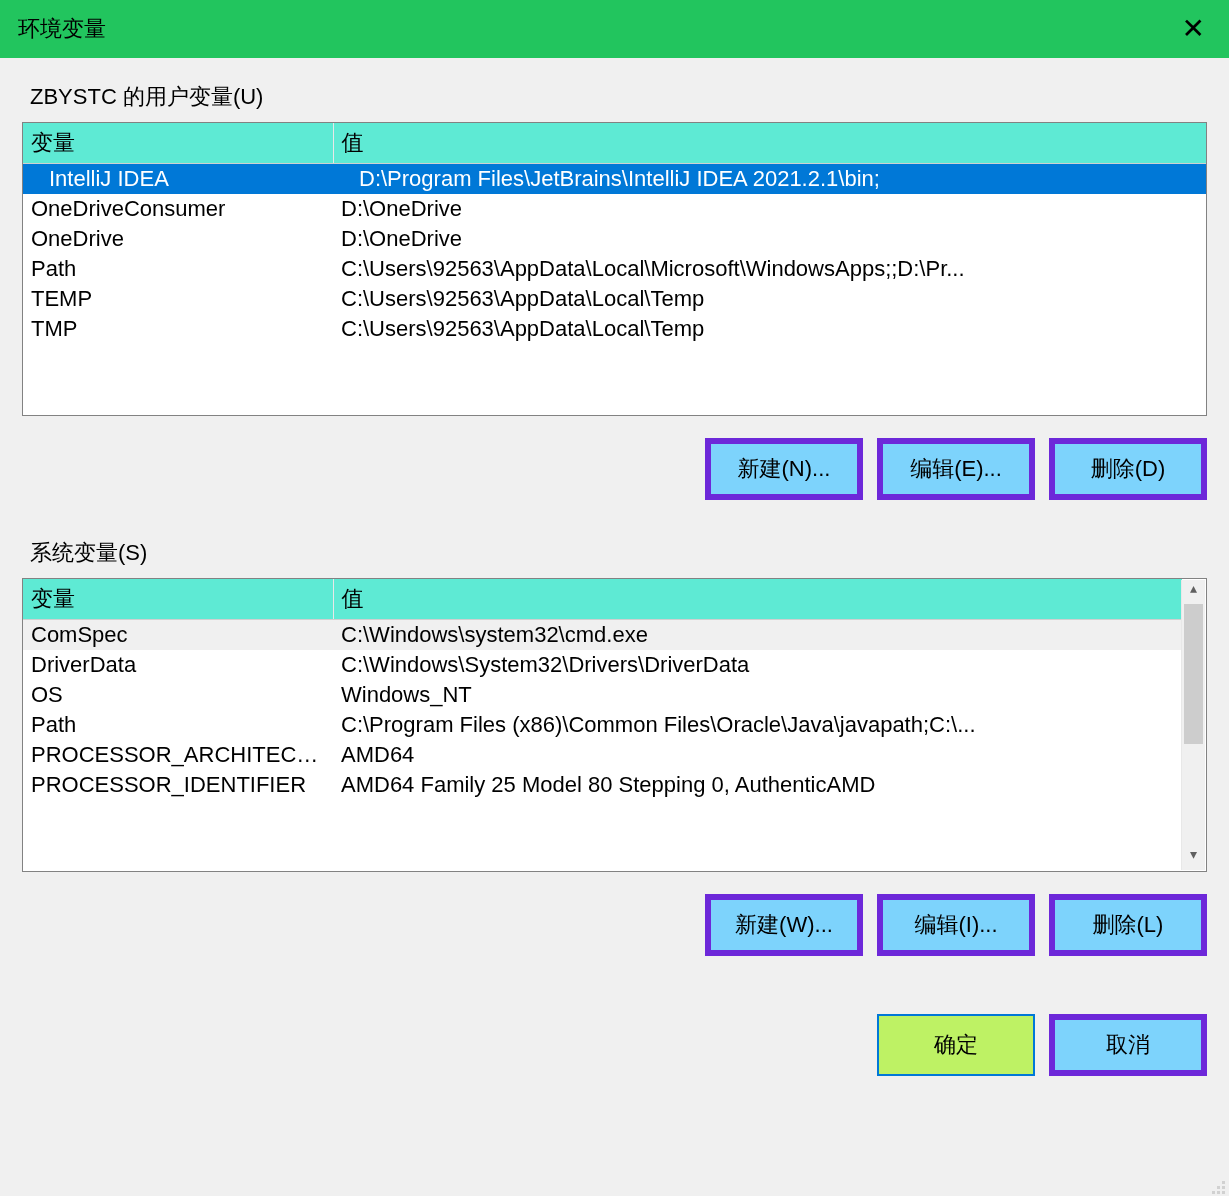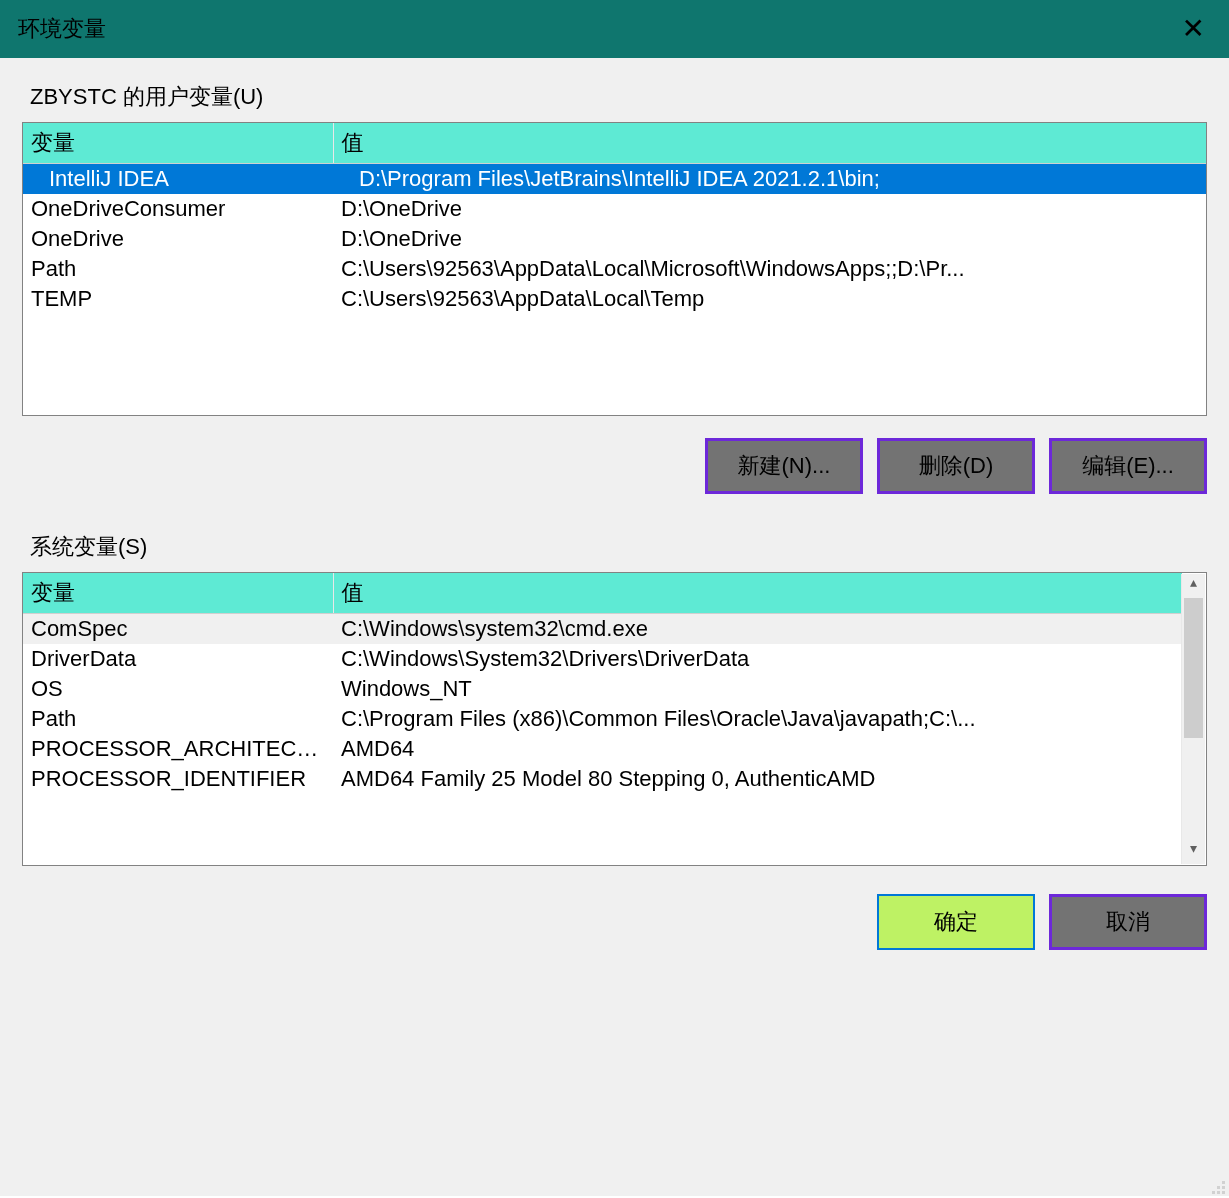--- a/index.html
+++ b/index.html
@@ -8,21 +8,21 @@
       background: #ffffff;
       width: 1229px;
       height: 1198px;
       overflow: hidden;
     }
     .titlebar {
       display: flex;
       justify-content: space-between;
       align-items: center;
       padding: 14px 18px 14px 18px;
-      background: #0f766e;
+      background: #22c55e;
       font-size: 22px;
       color: #000;
     }
     .close-btn {
       font-size: 28px;
       cursor: pointer;
       padding: 0 6px;
       line-height: 1;
       font-weight: 200;
     }
@@ -111,22 +111,22 @@
       justify-content: flex-end;
       gap: 14px;
       margin-top: 22px;
       margin-bottom: 30px;
     }
     .button-row.final {
       margin-top: 28px;
       margin-bottom: 0;
     }
     button.win-btn {
-      background: #737373;
-      border: 3px solid #6d28d9;
+      background: #7dd3fc;
+      border: 6px solid #6d28d9;
       font-size: 22px;
       font-family: inherit;
       padding: 10px 0;
       width: 158px;
       cursor: pointer;
     }
     button.win-btn.primary {
       border: 2px solid #0078d7;
       background: #bef264;
     }
@@ -183,28 +183,32 @@
             <td>D:\OneDrive</td>
           </tr>
           <tr>
             <td>Path</td>
             <td>C:\Users\92563\AppData\Local\Microsoft\WindowsApps;;D:\Pr...</td>
           </tr>
           <tr>
             <td>TEMP</td>
             <td>C:\Users\92563\AppData\Local\Temp</td>
           </tr>
+          <tr>
+            <td>TMP</td>
+            <td>C:\Users\92563\AppData\Local\Temp</td>
+          </tr>
         </tbody>
     </table>
   </div>
 
   <div class="button-row">
     <button class="win-btn">新建(N)...</button>
+    <button class="win-btn">编辑(E)...</button>
     <button class="win-btn">删除(D)</button>
-    <button class="win-btn">编辑(E)...</button>
   </div>
 
   <div class="group-label sys-group-label">系统变量(S)</div>
   <div class="table-wrap sys-table-wrap">
     <div class="sys-table-inner">
       <table>
         <colgroup>
             <col class="col-var">
             <col class="col-val">
           </colgroup>
@@ -242,20 +246,25 @@
           </tbody>
       </table>
     </div>
     <div class="scrollbar">
       <div class="arrow arrow-up">▴</div>
       <div class="thumb"></div>
       <div class="arrow arrow-down">▾</div>
     </div>
   </div>
 
+  <div class="button-row">
+    <button class="win-btn">新建(W)...</button>
+    <button class="win-btn">编辑(I)...</button>
+    <button class="win-btn">删除(L)</button>
+  </div>
 
   <div class="button-row final">
     <button class="win-btn primary">确定</button>
     <button class="win-btn">取消</button>
   </div>
 
 </div>
 
 <div class="resize-grip">
   <span style="right:0;bottom:0"></span>

